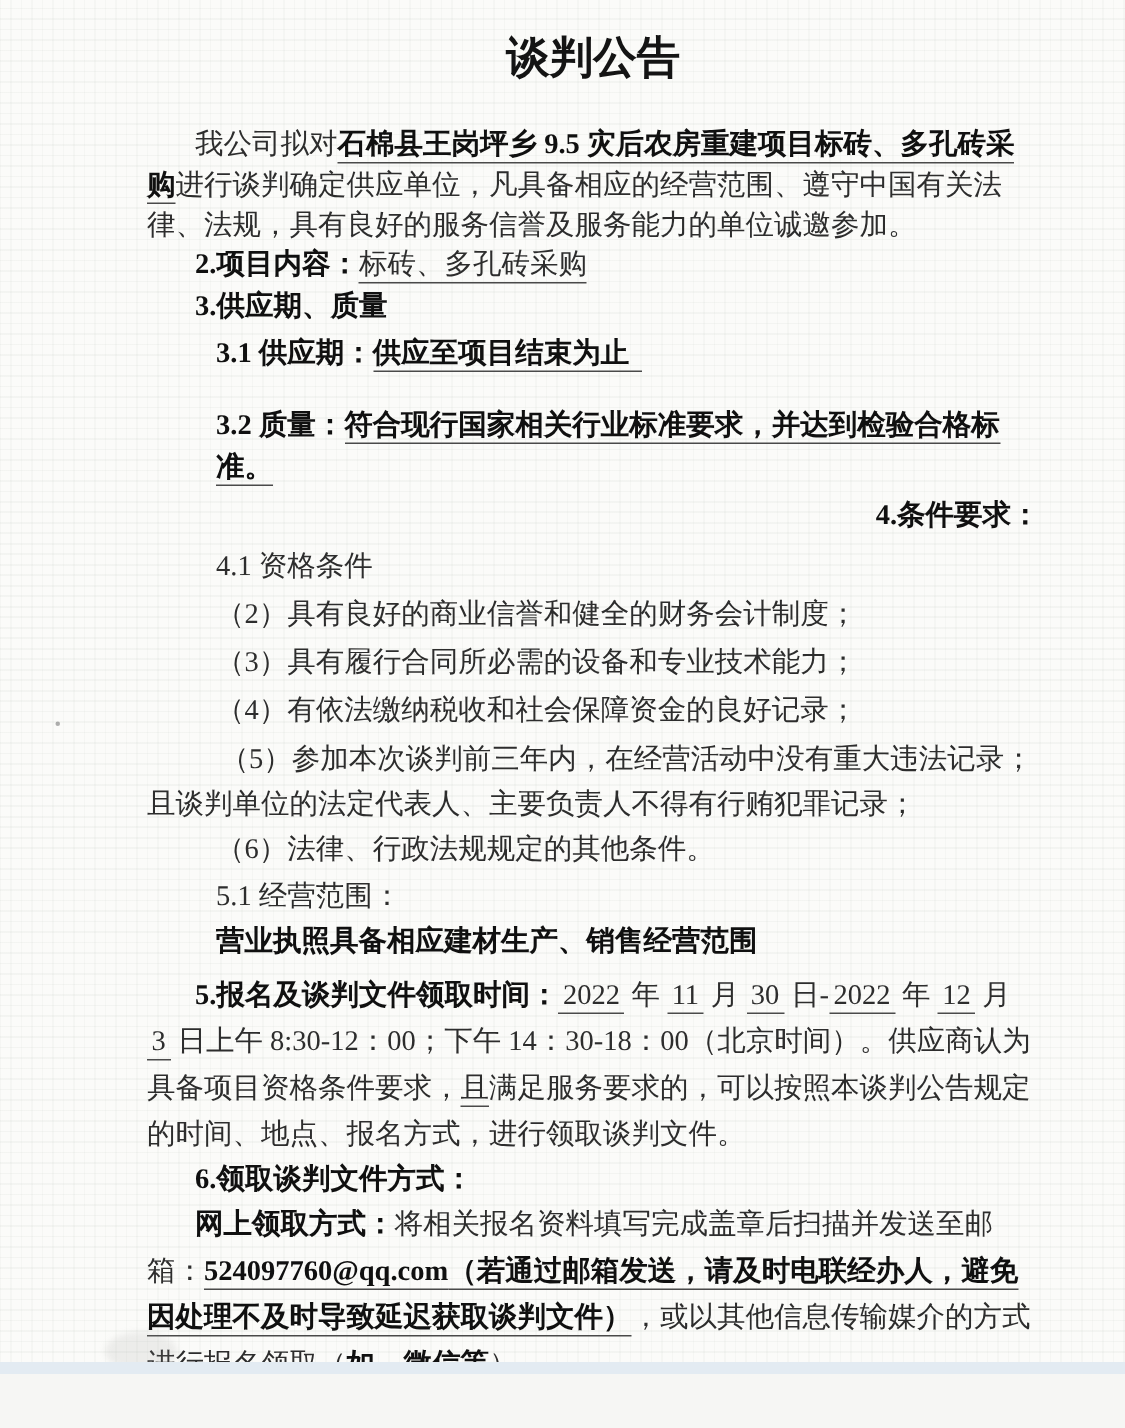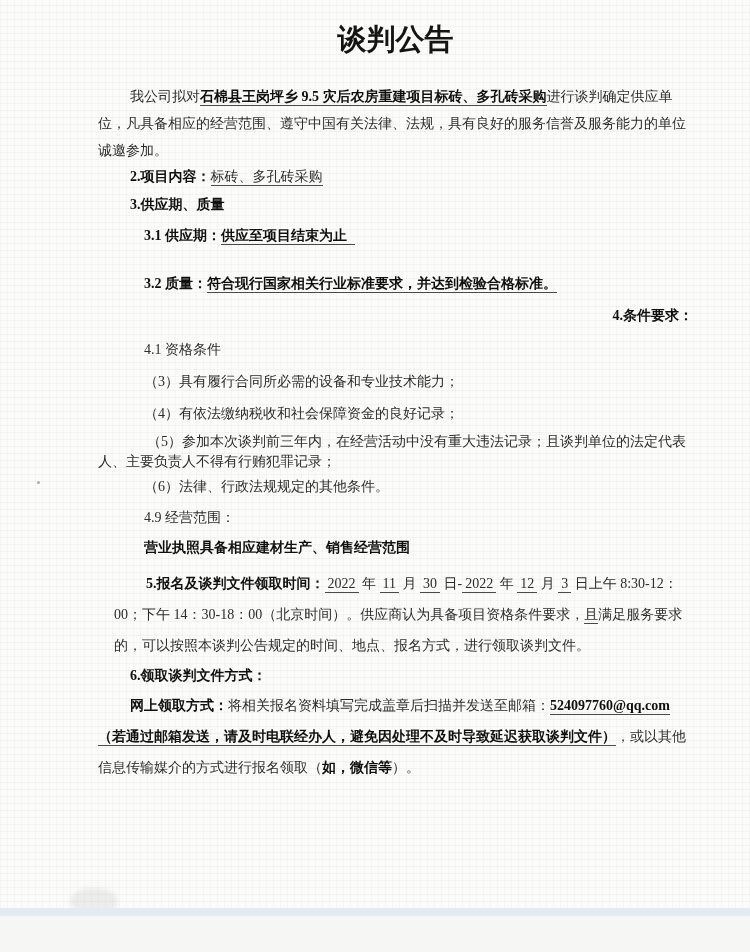--- a/index.html
+++ b/index.html
@@ -21,42 +21,42 @@
     color: #2d2d2d;
   }
   h1.title {
     margin: 6px 0 0 0;
     font-size: 29px;
     font-weight: 700;
     color: #141414;
     text-align: center;
     line-height: 35px;
   }
-  .p { font-size: 14px; line-height: 26px; margin: 0; color: #2d2d2d; }
+  .p { font-size: 19px; line-height: 26px; margin: 0; color: #2d2d2d; }
   .ind { text-indent: 32px; }
   .sub { margin-left: 46px; }
   .b { font-weight: 700; color: #101010; }
   .u { border-bottom: 1px solid #4a4a4a; padding-bottom: 1px; }
   .unum { border-bottom: 1px solid #4a4a4a; padding: 0 3px 1px 3px; }
   .sp-r { padding-right: 8px; font-family: Liberation Serif, serif; }
 
   .p-intro   { margin-top: 26px; line-height: 27px; }
   .p-item1   { margin-top: 3px; }
   .p-item2   { margin-top: 0; }
   .p-item3   { margin-top: 2px; }
   .p-item3-1 { margin-top: 4px; line-height: 28px; }
   .p-item3-2 { margin-top: 20px; line-height: 28px; }
   .p-item4   { margin-top: 5px; text-align: right; }
   .p-item4-1 { margin-top: 8px; }
   .p-cond    { margin-top: 6px; }
-  .p-cond5   { margin-top: 5px; line-height: 20px; }
+  .p-cond5   { margin-top: 5px; line-height: 30px; }
   .p-cond6   { margin-top: 2px; }
   .p-item4-2 { margin-top: 5px; }
   .p-scope   { margin-top: 4px; }
-  .p-item5   { margin-top: 7px; line-height: 31px; margin-left: 16px; }
+  .p-item5   { margin-top: 7px; line-height: 31px; }
   .p-item6   { margin-top: 2px; }
   .p-onsite  { margin-top: 1px; line-height: 31px; }
   .p-online  { margin-top: 1px; line-height: 31px; }
 
   .bottom-band {
     position: absolute; left: 0; right: 0; bottom: 0; height: 8px;
     background: #e3ebf2;
   }
   .smudge-squiggle {
     position: absolute; left: 18px; top: 916px;
@@ -91,26 +91,27 @@
   <p class="p ind p-item3"><span class="b">3.供应期、质量</span></p>
 
   <p class="p sub p-item3-1"><span class="b">3.1 供应期：</span><span class="b u sp-r">供应至项目结束为止</span></p>
 
   <p class="p sub p-item3-2"><span class="b">3.2 质量：</span><span class="b u">符合现行国家相关行业标准要求，并达到检验合格标准。</span></p>
 
   <p class="p ind p-item4"><span class="b">4.条件要求：</span></p>
 
   <p class="p sub p-item4-1">4.1 资格条件</p>
 
+  <p class="p sub p-cond">（2）具有良好的商业信誉和健全的财务会计制度；</p>
   <p class="p sub p-cond">（3）具有履行合同所必需的设备和专业技术能力；</p>
   <p class="p sub p-cond">（4）有依法缴纳税收和社会保障资金的良好记录；</p>
   <p class="p p-cond5" style="text-indent:49px;">（5）参加本次谈判前三年内，在经营活动中没有重大违法记录；且谈判单位的法定代表人、主要负责人不得有行贿犯罪记录；</p>
   <p class="p sub p-cond6">（6）法律、行政法规规定的其他条件。</p>
 
-  <p class="p sub p-item4-2">4.9 经营范围：</p>
+  <p class="p sub p-item4-2">5.1 经营范围：</p>
 
   <p class="p sub p-scope"><span class="b">营业执照具备相应建材生产、销售经营范围</span></p>
 
   <p class="p ind p-item5"><span class="b">5.报名及谈判文件领取时间：</span><span class="unum">2022</span><span> 年 </span><span class="unum">11</span><span> 月 </span><span class="unum">30</span><span> 日-</span><span class="unum">2022</span><span> 年 </span><span class="unum">12</span><span> 月 </span><span class="unum">3</span><span> 日上午 8:30-12：00；下午 14：30-18：00（北京时间）。供应商认为具备项目资格条件要求，</span><span class="u">且</span><span>满足服务要求的，可以按照本谈判公告规定的时间、地点、报名方式，进行领取谈判文件。</span></p>
 
   <p class="p ind p-item6"><span class="b">6.领取谈判文件方式：</span></p>
 
 
   <p class="p ind p-online"><span class="b">网上领取方式：</span><span>将相关报名资料填写完成盖章后扫描并发送至邮箱：</span><span class="b u">524097760@qq.com</span><span class="b u">（若通过邮箱发送，请及时电联经办人，避免因处理不及时导致延迟获取谈判文件）</span><span>，或以其他信息传输媒介的方式进行报名领取（</span><span class="b">如，微信等</span><span>）。</span></p>
 

